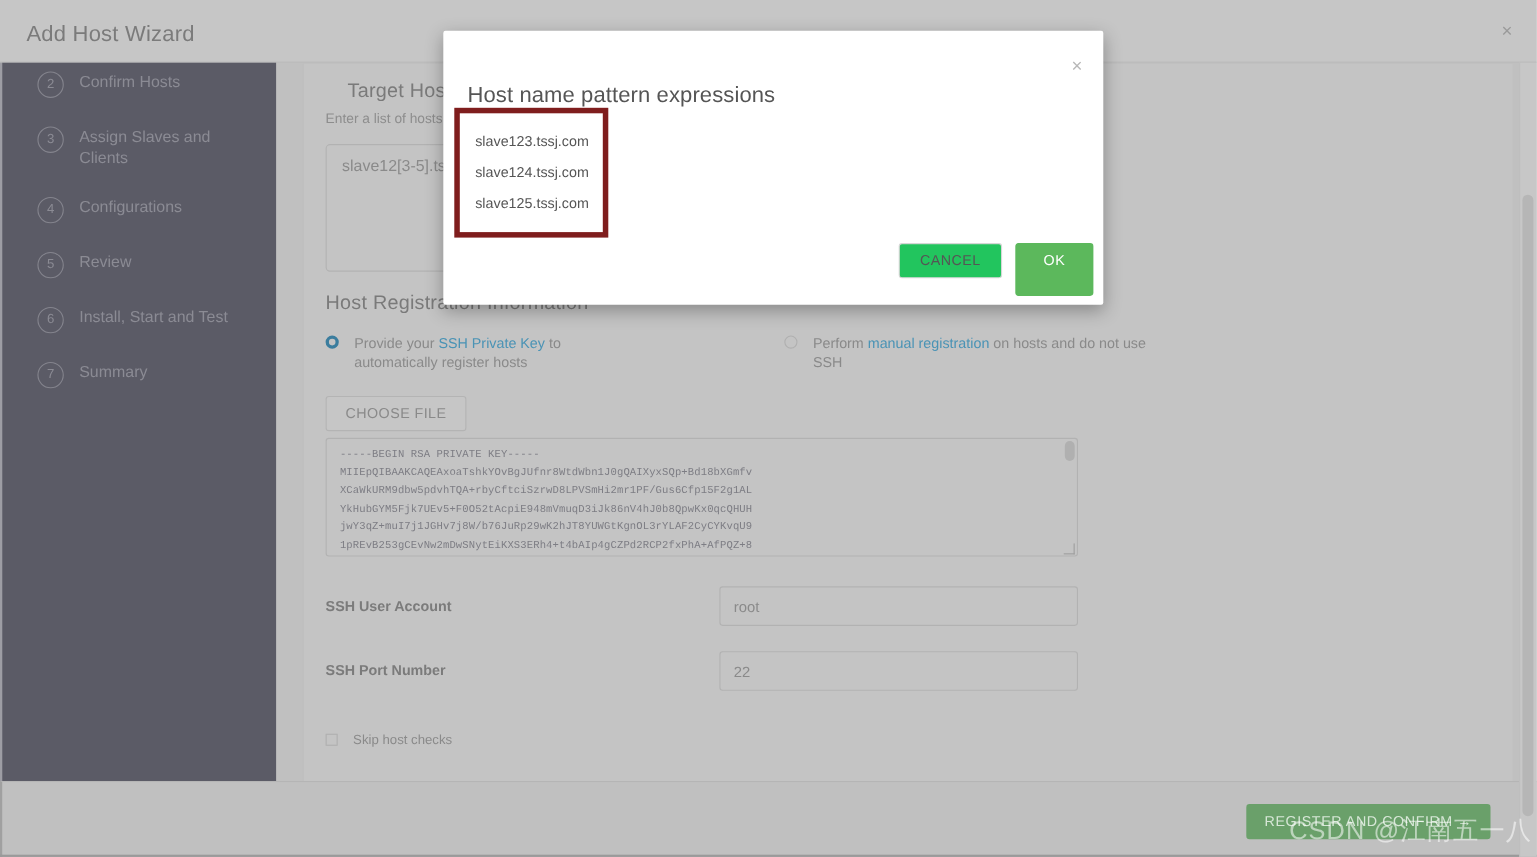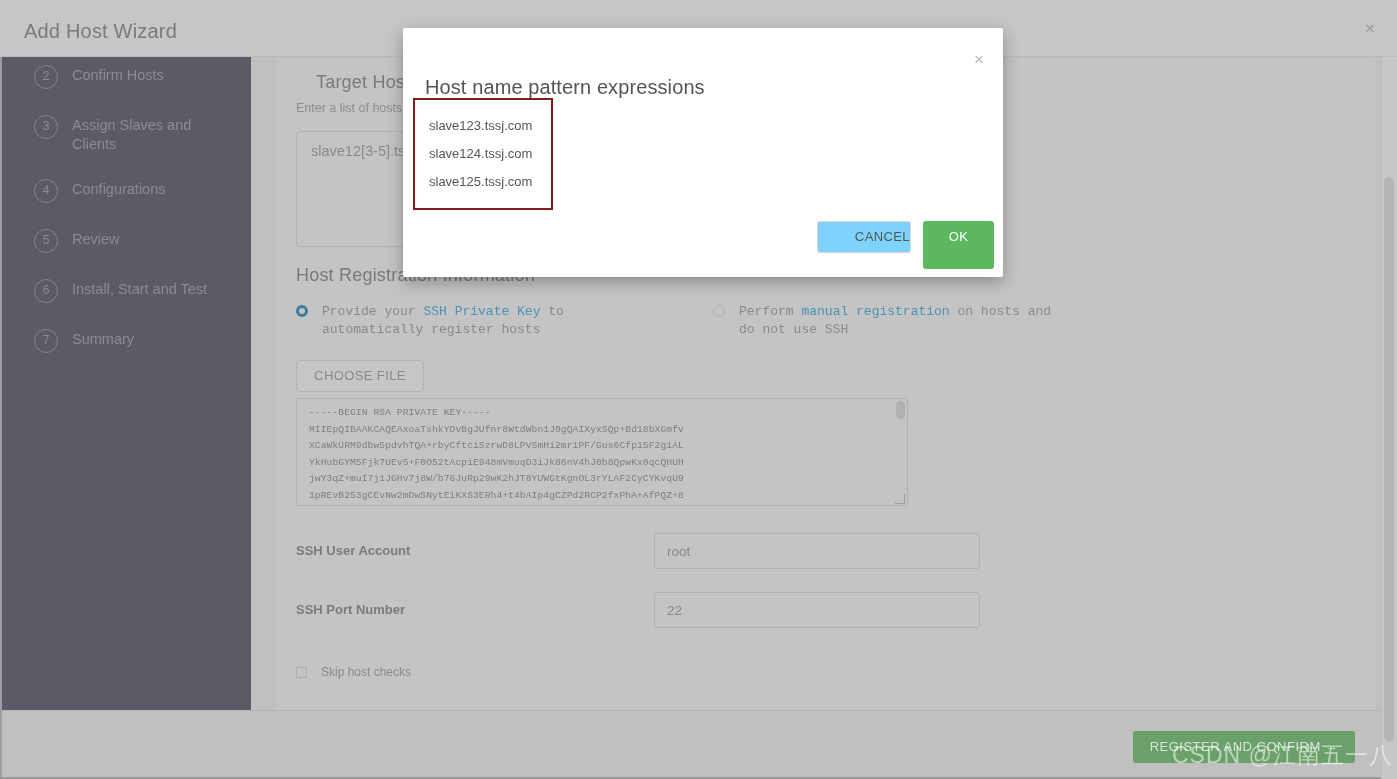--- a/index.html
+++ b/index.html
@@ -158,21 +158,20 @@
   }
 
   
   .radio-row {
     position: absolute;
     display: flex;
     align-items: flex-start;
     font-size: 13px;
     color: #8a8a8a;
     line-height: 18px;
-    font-family: Liberation Mono, monospace;
   }
   .radio-dot {
     flex: 0 0 auto;
     width: 12px;
     height: 12px;
     border-radius: 50%;
     border: 3px solid #3b7d9e;
     background: transparent;
     box-sizing: border-box;
     margin-top: 2px;
@@ -210,21 +209,21 @@
     top: 368px;
     font-size: 12.5px;
     color: #8a8a8a;
     margin-top: 28px;
   }
 
   .key-box {
     position: absolute;
     left: 296px;
     top: 398px;
-    width: 612px;
+    width: 684px;
     height: 108px;
     background: #c4c4c4;
     border: 1px solid #b2b2b2;
     border-radius: 3px;
     box-sizing: border-box;
     overflow: hidden;
   }
   .key-text {
     font-family: "Liberation Mono", monospace;
     font-size: 9.6px;
@@ -358,21 +357,21 @@
     line-height: 1;
     cursor: pointer;
     user-select: none;
   }
   .pattern-box {
     position: absolute;
     left: 10px;
     top: 70px;
     width: 140px;
     padding: 12px 3px 12px 14px;
-    border: 2px solid #7f1d1d;
+    border: 5px solid #7f1d1d;
     box-sizing: border-box;
   }
   .pattern-item {
     font-size: 13px;
     color: #555555;
     line-height: 28px;
     white-space: nowrap;
   }
   .modal-footer {
     position: absolute;
@@ -380,28 +379,28 @@
     bottom: 0;
     width: 600px;
     height: 62px;
   }
   .btn-cancel {
     position: absolute;
     right: 92px;
     top: 193px;
     width: 94px;
     height: 32px;
-    background: #7dd3fc;
+    background: #22c55e;
     border: 1px solid #d6d6d6;
     border-radius: 3px;
     color: #555555;
     font-size: 13px;
     letter-spacing: .4px;
     line-height: 30px;
-    text-align: right;
+    text-align: center;
     box-sizing: border-box;
     cursor: pointer;
   }
   .btn-ok {
     position: absolute;
     right: 9px;
     top: 193px;
     width: 71px;
     height: 48px;
     background: #5cb85c;

